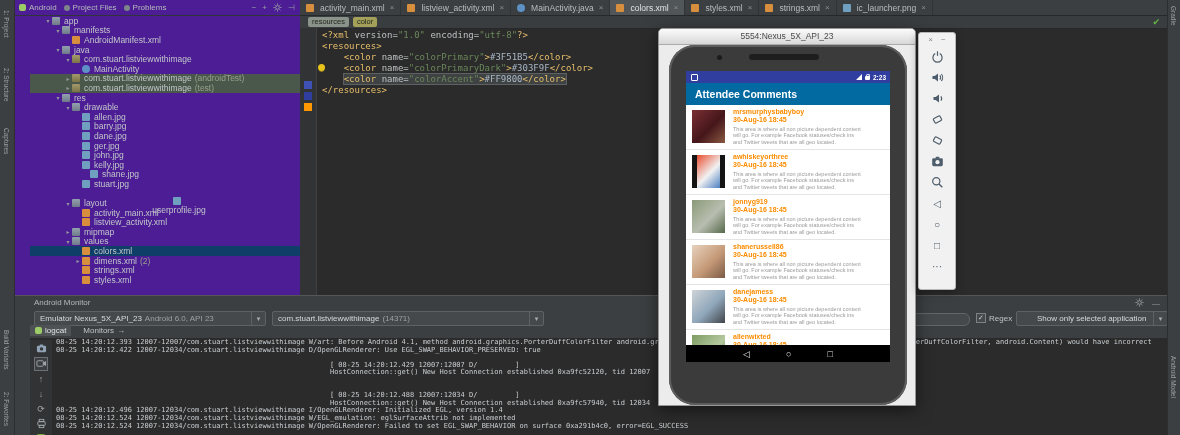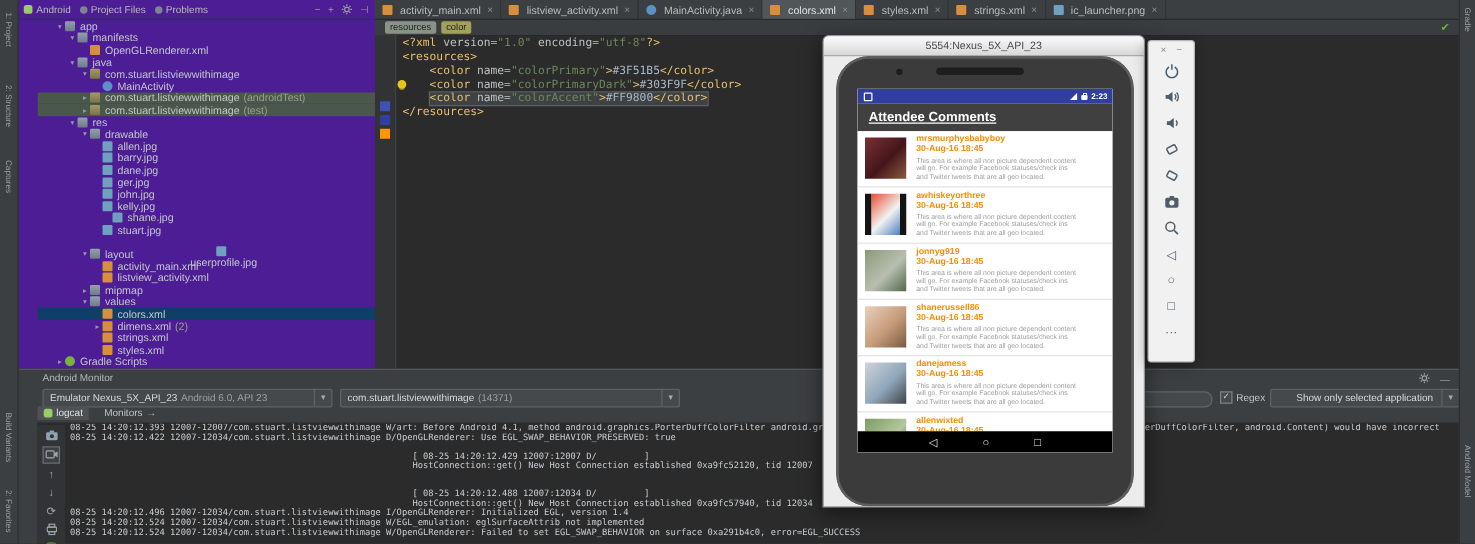--- a/index.html
+++ b/index.html
@@ -166,21 +166,21 @@
           <span class="tl">app</span>
         </div>
         <div class="trow" style="padding-left: 24px;">
           <span class="arr">▾</span>
           <span class="ticon folder"></span>
           <span class="tl">manifests</span>
         </div>
         <div class="trow" style="padding-left: 34px;">
           <span class="arr"></span>
           <span class="ticon xml"></span>
-          <span class="tl">OpenGLRenderer.xml</span>
+          <span class="tl">AndroidManifest.xml</span>
         </div>
         <div class="trow" style="padding-left: 24px;">
           <span class="arr">▾</span>
           <span class="ticon folder"></span>
           <span class="tl">java</span>
         </div>
         <div class="trow" style="padding-left: 34px;">
           <span class="arr">▾</span>
           <span class="ticon pkg"></span>
           <span class="tl">com.stuart.listviewwithimage</span>
@@ -295,25 +295,20 @@
         </div>
         <div class="trow" style="padding-left: 44px;">
           <span class="arr"></span>
           <span class="ticon xml"></span>
           <span class="tl">strings.xml</span>
         </div>
         <div class="trow" style="padding-left: 44px;">
           <span class="arr"></span>
           <span class="ticon xml"></span>
           <span class="tl">styles.xml</span>
-        </div>
-        <div class="trow" style="padding-left: 14px;">
-          <span class="arr">▸</span>
-          <span class="ticon gradle"></span>
-          <span class="tl">Gradle Scripts</span>
         </div>
       </div>
   </div>
 
   <div id="editor">
     <div id="tabbar">
         <div class="etab">
           <span class="ticon xml"></span>
           <span>activity_main.xml</span>
           <span class="x">×</span>
@@ -453,21 +448,21 @@
       <div id="speaker"></div>
       <div id="screen">
         <div id="sbar" style="background: rgb(48, 63, 159);">
           <span class="sq"></span>
           <span class="right">
             <span class="sig"></span>
             <span class="lock"></span>
             <span class="stime">2:23</span>
           </span>
         </div>
-        <div id="abar" style="background: #404040; text-decoration: underline;">Attendee Comments</div>
+        <div id="abar" style="background: #0369a1;">Attendee Comments</div>
         <div id="clist">
             <div class="citem">
               <div class="cphoto" style="background: linear-gradient(135deg, rgb(122, 48, 52) 0%, rgb(69, 22, 26) 55%, rgb(138, 90, 66) 100%);"></div>
               <span class="cuser" style="color: rgb(251, 140, 0); position: absolute;">mrsmurphysbabyboy</span>
               <span class="cdate" style="color: rgb(251, 140, 0); position: absolute;">30-Aug-16  18:45</span>
               <span class="cbody" style="position: absolute;">This area is where all non picture dependent content
 will go. For example Facebook statuses/check ins
 and Twitter tweets that are all geo located.</span>
             </div>
             <div class="citem">

